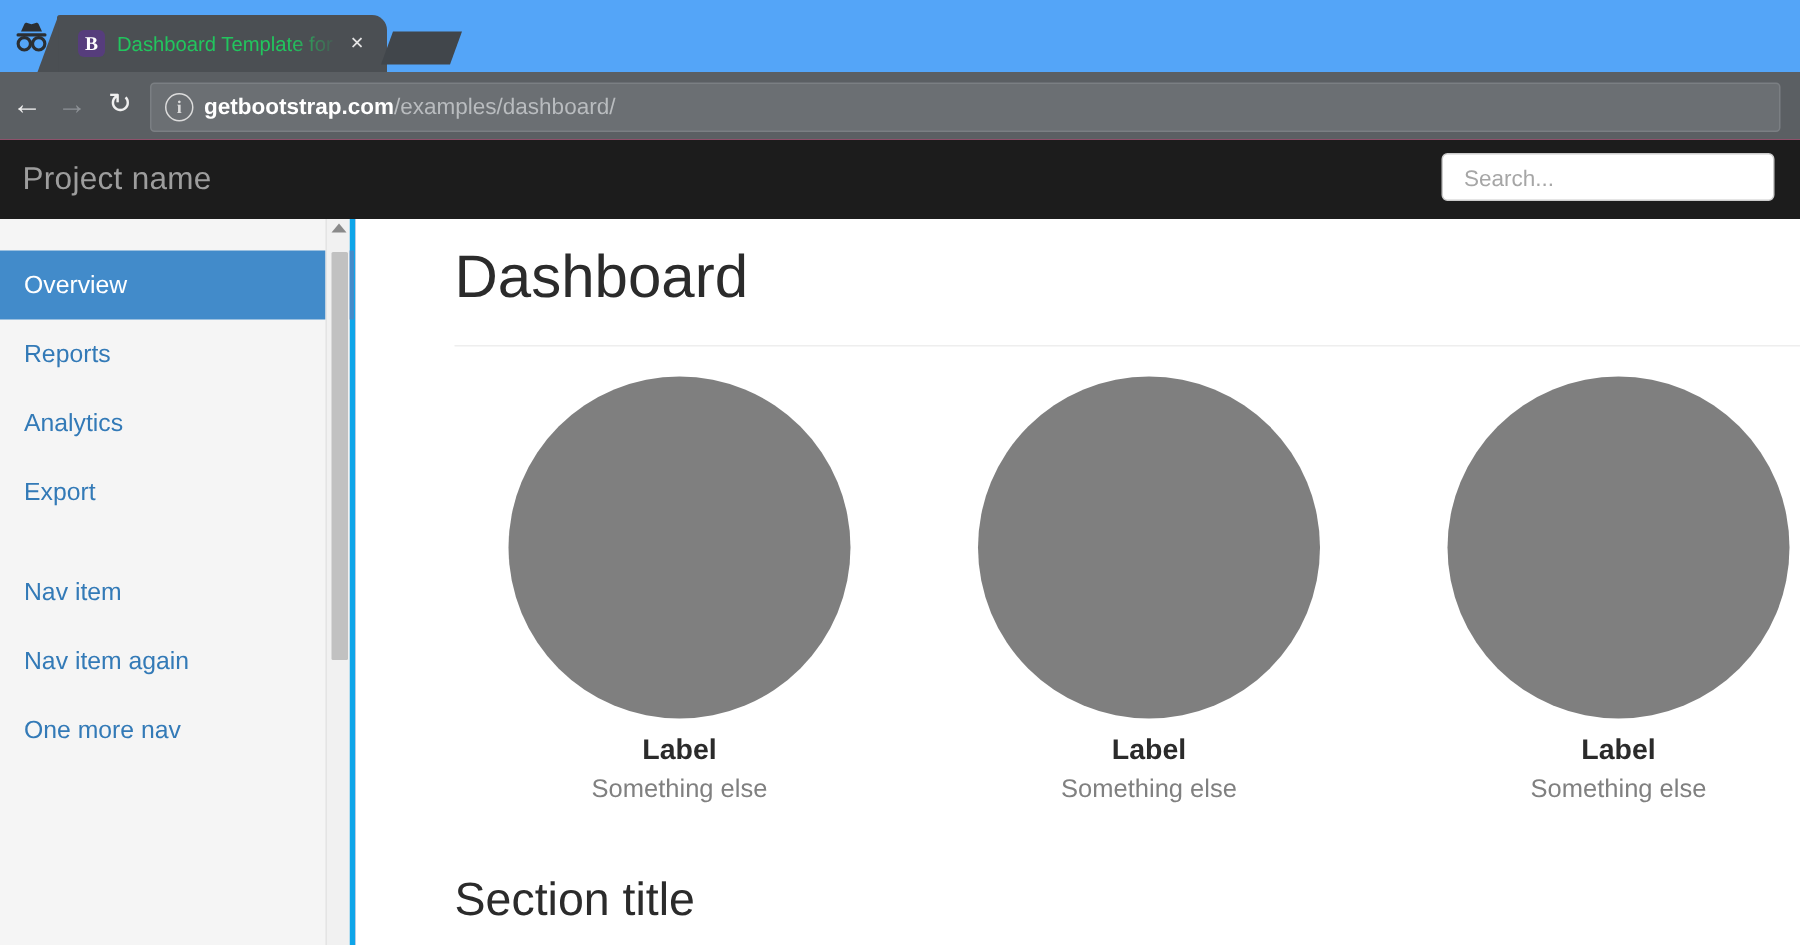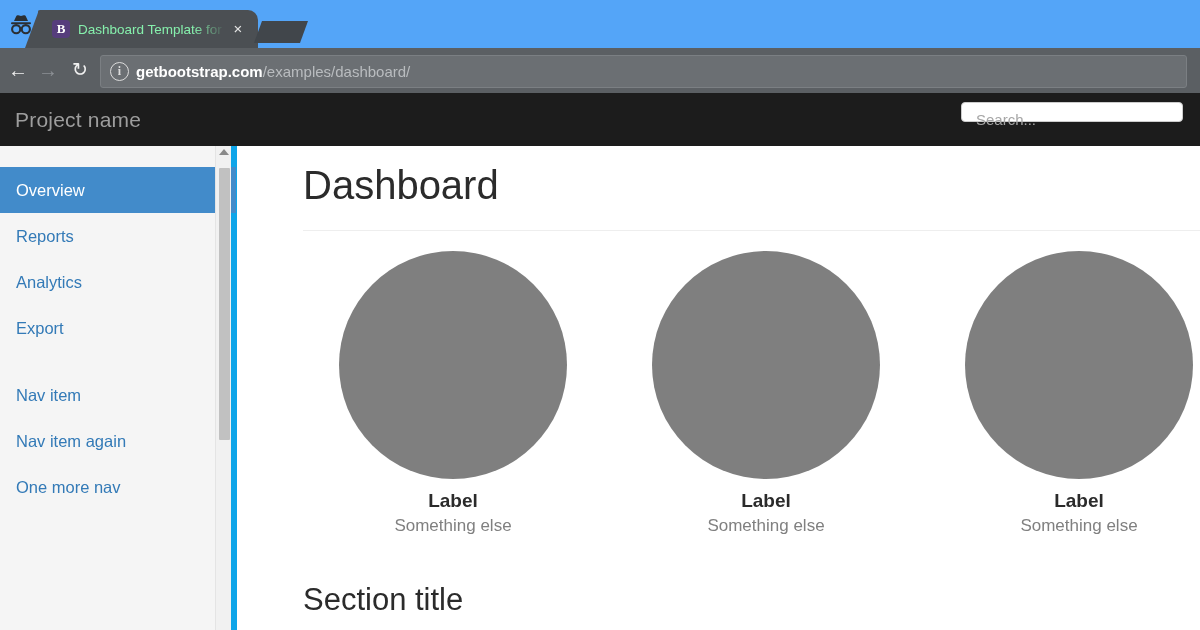--- a/index.html
+++ b/index.html
@@ -73,21 +73,21 @@
     line-height: 18px;
     text-align: center;
     font-family: "Liberation Serif", serif;
   }
   .tab-title {
     position: absolute;
     left: 40px;
     top: 10px;
     width: 148px;
     height: 20px;
-    color: #86efac;
+    color: #22c55e;
     font-size: 13.5px;
     line-height: 19px;
     white-space: nowrap;
     overflow: hidden;
     -webkit-mask-image: linear-gradient(to right, #000 78%, transparent 100%);
     mask-image: linear-gradient(to right, #000 78%, transparent 100%);
   }
   .tab-close {
     position: absolute;
     right: 12px;
@@ -192,21 +192,21 @@
     color: #9d9d9d;
     font-size: 21px;
     line-height: 28px;
     letter-spacing: .2px;
   }
   .search-box {
     position: absolute;
     right: 17px;
     top: 9px;
     width: 222px;
-    height: 20px;
+    height: 32px;
     background: #ffffff;
     border: 1px solid #cccccc;
     border-radius: 4px;
     box-sizing: border-box;
   }
   .search-box .ph {
     position: absolute;
     left: 14px;
     top: 7px;
     color: #a6a6a6;
@@ -214,21 +214,21 @@
     line-height: 20px;
   }
 
   
   .sidebar {
     position: absolute;
     top: 53px; left: 0;
     width: 237px;
     height: 484px;
     background: #f5f5f5;
-    border-right: 6px solid #0ea5e9;
+    border-right: 4px solid #0ea5e9;
     box-sizing: border-box;
   }
   .navlist { position: absolute; left: 0; width: 236px; }
   .navlist.primary   { top: 21px; }
   .navlist.secondary { top: 226px; }
 
   .navlink {
     display: block;
     position: relative;
     height: 46px;

